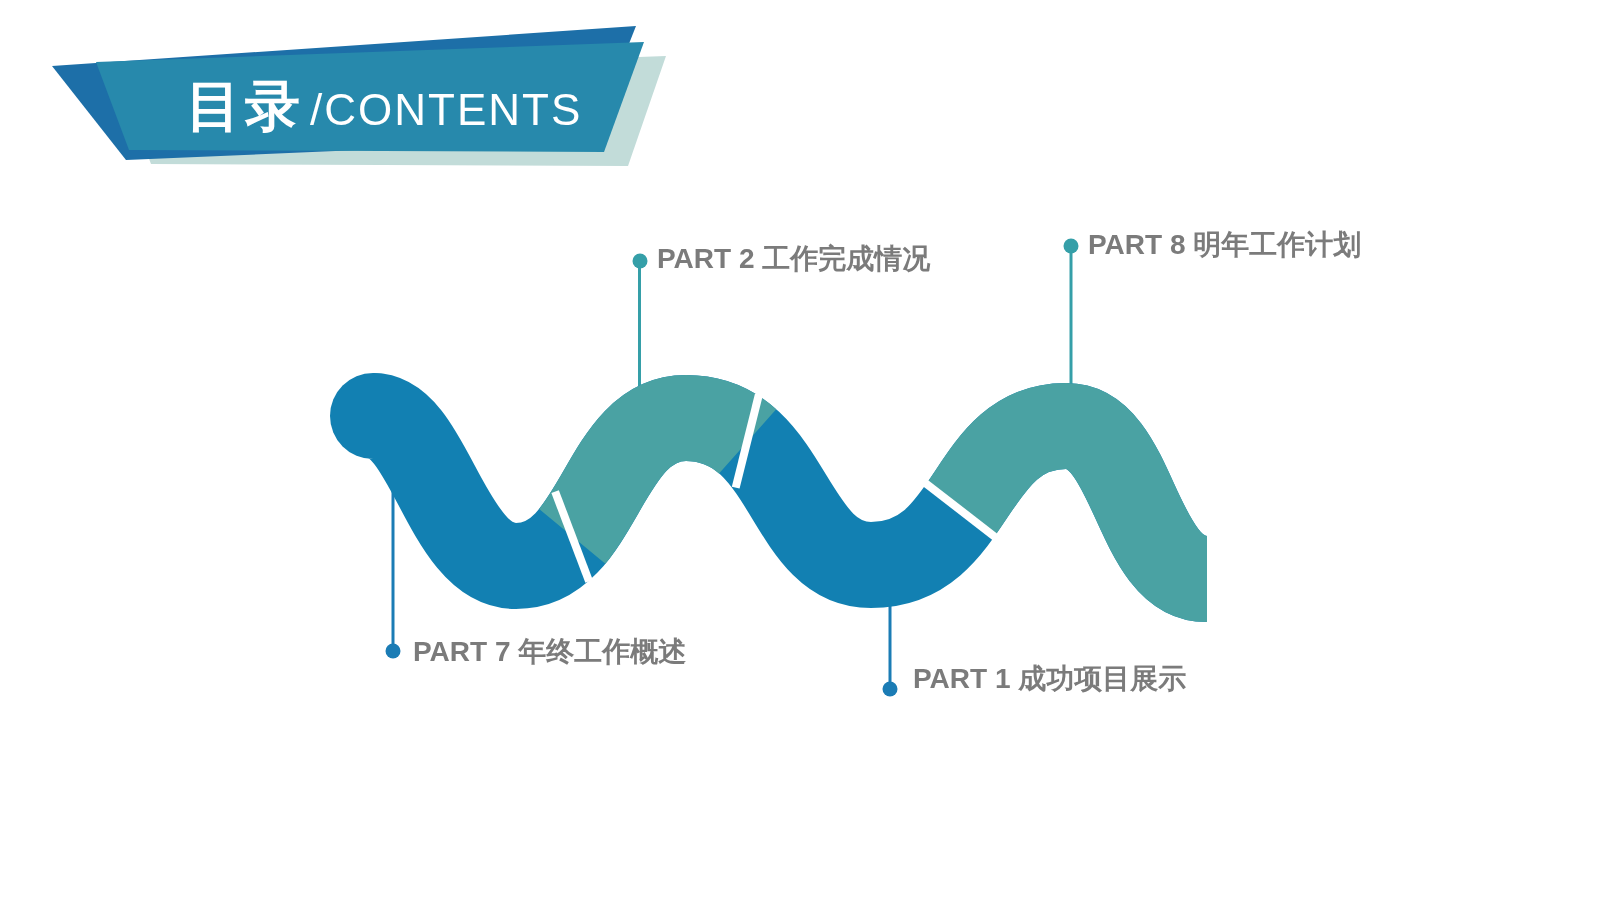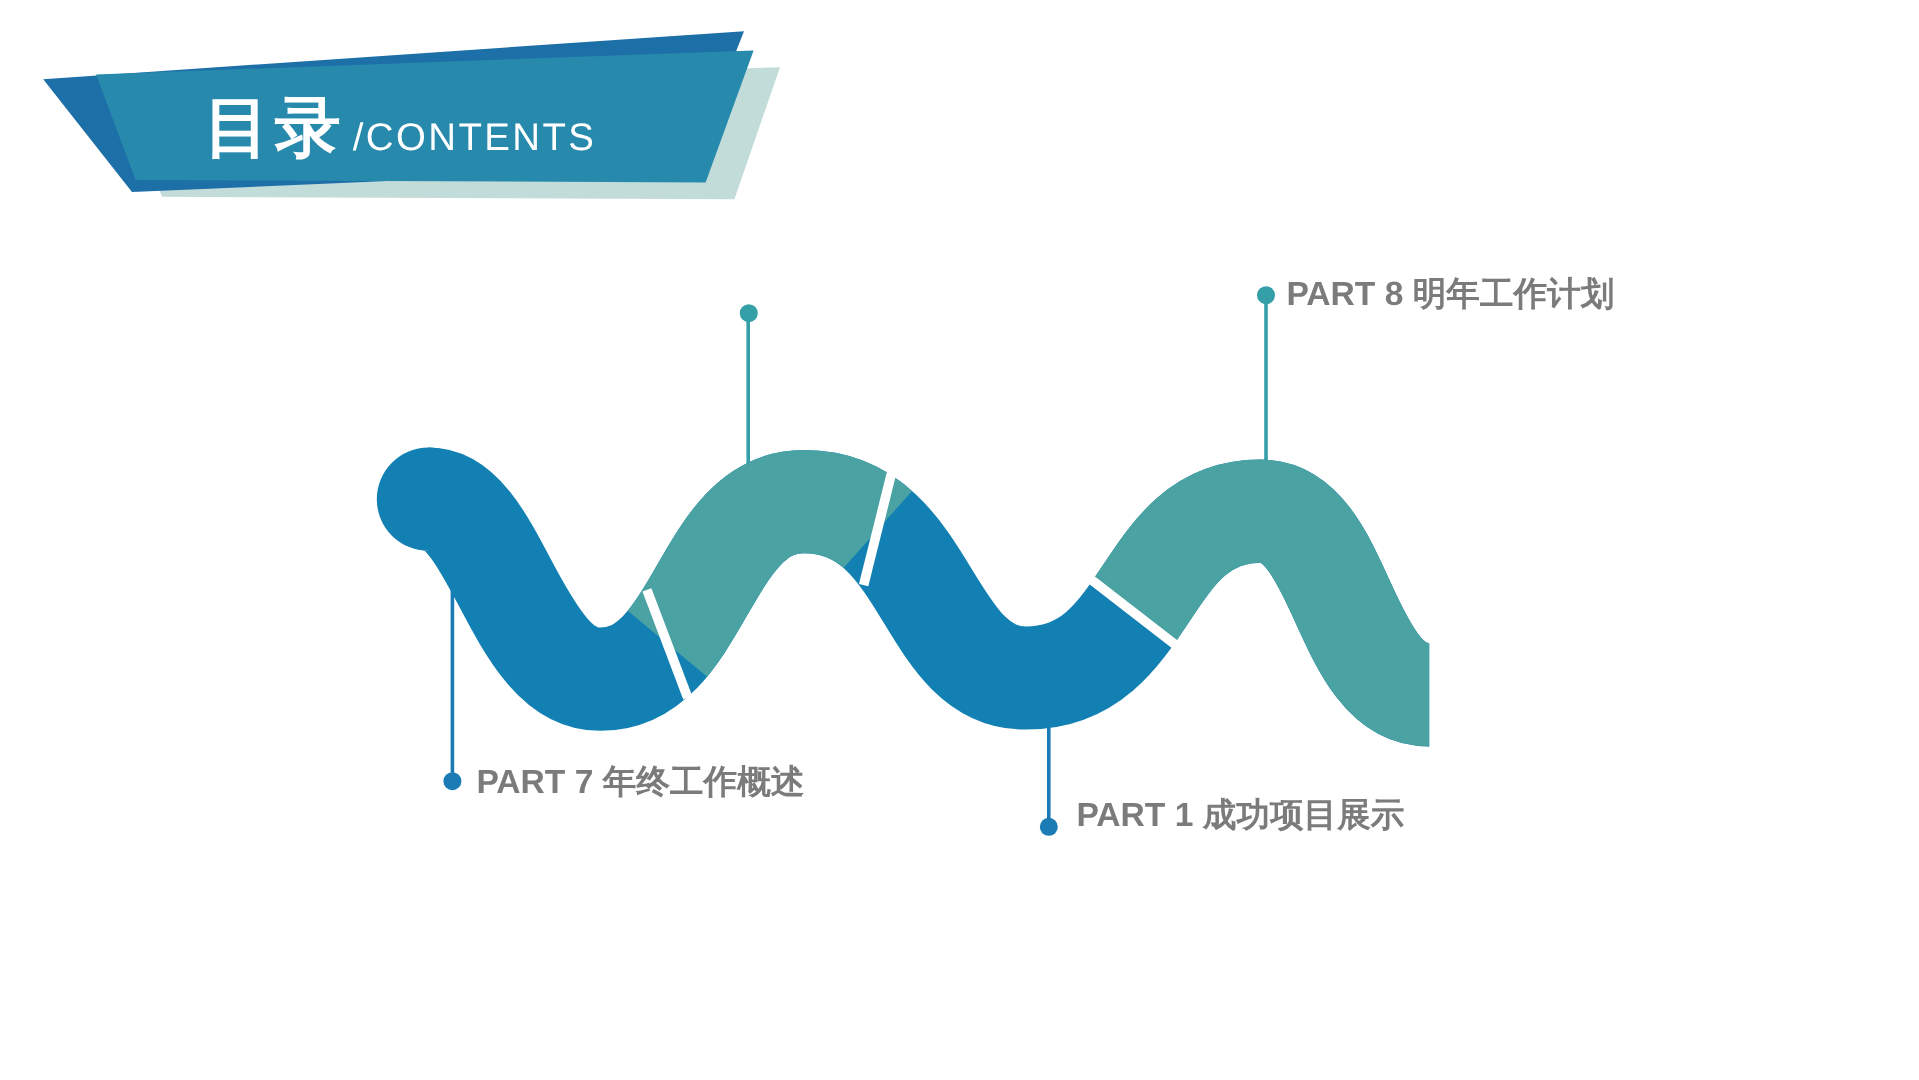--- a/index.html
+++ b/index.html
@@ -1,27 +1,27 @@
 <!DOCTYPE html>
 <html><head>
 <meta charset="utf-8">
 <style>
   html,body{margin:0;padding:0;}
   body{
     width:1599px;height:900px;background:#ffffff;position:relative;overflow:hidden;
     font-family:"Liberation Sans","DejaVu Sans",sans-serif;
   }
-  .slide{position:absolute;inset:0;}
+  .slide{position:absolute;inset:0;margin-left:16px;}
   svg.graphics{position:absolute;left:0;top:0;}
   .banner-title{
     position:absolute;left:170px;top:70px;display:flex;align-items:baseline;
     color:#ffffff;white-space:nowrap;z-index:3;
   }
   .banner-title .zh{font-size:55px;font-weight:bold;letter-spacing:4px;}
-  .banner-title .en{font-size:32px;font-weight:normal;letter-spacing:2px;margin-left:6px;}
+  .banner-title .en{font-size:44px;font-weight:normal;letter-spacing:2px;margin-left:6px;}
   .part-label{
     position:absolute;white-space:nowrap;color:#7b7b7b;font-weight:bold;
     font-size:28px;line-height:32px;z-index:2;
   }
   .part-label.p1{left:397px;top:636px;}
   .part-label.p2{left:641px;top:243px;}
   .part-label.p3{left:897px;top:663px;}
   .part-label.p4{left:1072px;top:229px;}
 </style>
 </head>
@@ -60,16 +60,17 @@
       <circle cx="1055" cy="246" r="7.5" fill="#359fa8"></circle>
     </g>
   </svg>
 
   <div class="banner-title">
     <span class="zh">目录</span>
     <span class="en">/CONTENTS</span>
   </div>
 
   <div class="part-label p1">PART 7 年终工作概述</div>
+  <div class="part-label p2">PART 2 工作完成情况</div>
   <div class="part-label p3">PART 1 成功项目展示</div>
   <div class="part-label p4">PART 8 明年工作计划</div>
 
 </div>
 
 </body></html>

